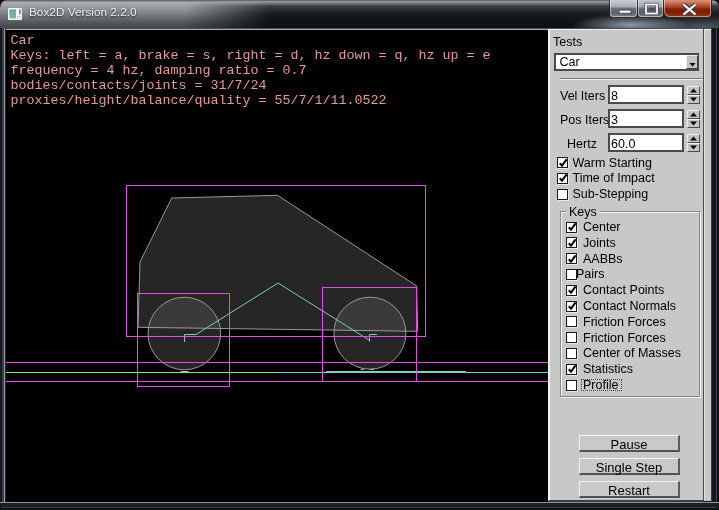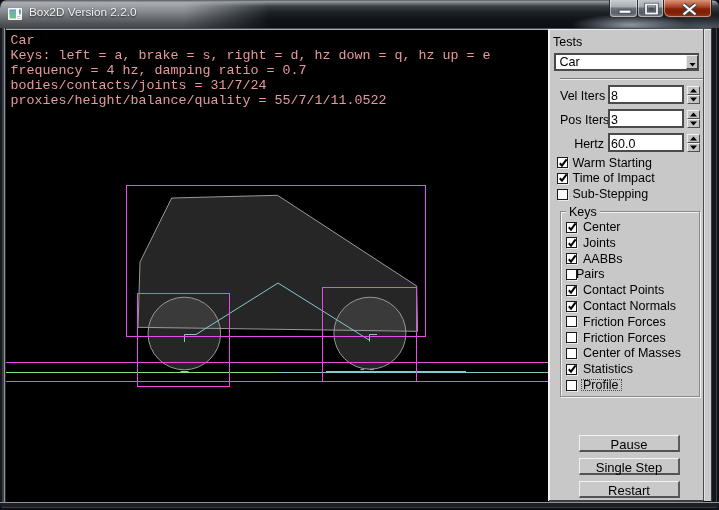--- a/index.html
+++ b/index.html
@@ -179,21 +179,21 @@
     <svg width="11" height="12">
         <path d="M2.5 5 L8.5 5 L5.5 8.5 Z" fill="#000"></path>
       </svg>
   </div>
 
   <div class="abs" style="left:560px;top:77.5px;width:143px;height:1px;background:#7a7a7a"></div>
   <div class="abs" style="left:560px;top:78.5px;width:143px;height:1px;background:#f0f0f0"></div>
 
   <div class="pl" style="left:560px;top:88.5px;width:44px;text-align:right">Vel Iters</div>
   <div class="pl" style="left:560px;top:112.5px;width:44px;text-align:right">Pos Iters</div>
-  <div class="pl" style="left:560px;top:136.5px;width:44px;text-align:right">Hertz</div>
+  <div class="pl" style="left:560px;top:136.5px;width:44px;text-align:center">Hertz</div>
   <div class="field" style="left:607.5px;top:85px;width:76.5px;height:19px"></div>
   <div class="field" style="left:607.5px;top:109px;width:76.5px;height:19px"></div>
   <div class="field" style="left:607.5px;top:133px;width:76.5px;height:19px"></div>
   <div class="pl" style="left:611px;top:88.5px">8</div>
   <div class="pl" style="left:611px;top:112.5px">3</div>
   <div class="pl" style="left:611px;top:136.5px">60.0</div>
 
   <div class="spin" style="left:687px;top:85.5px">
       <svg width="11" height="7">
         <path d="M5.5 1.5 L9 5.5 L2 5.5 Z" fill="#000"></path>

